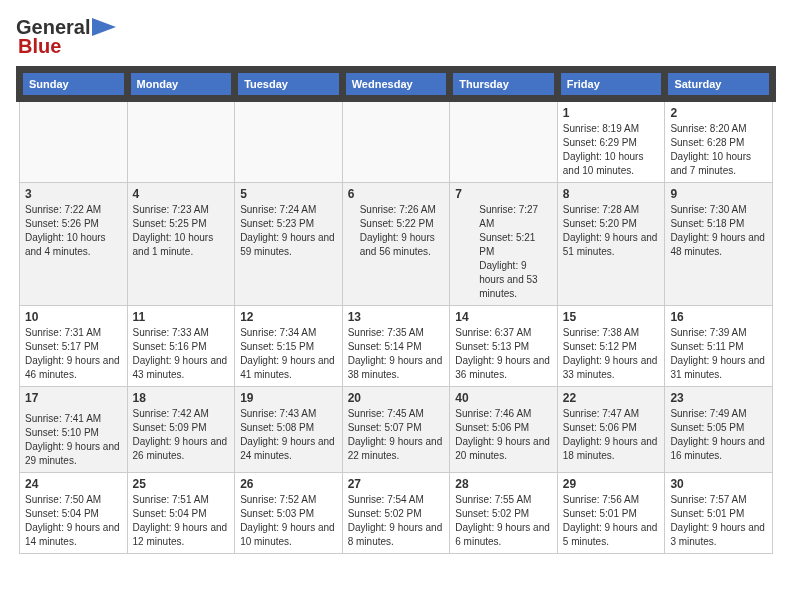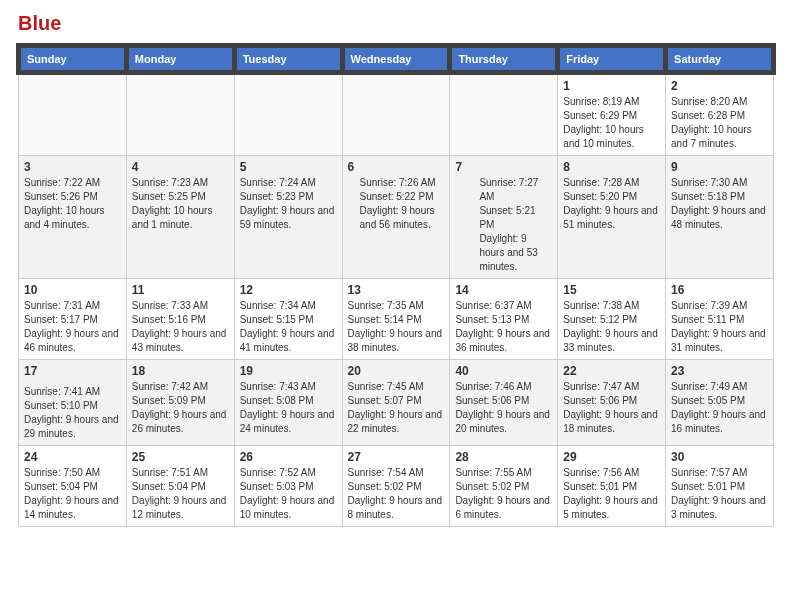--- a/index.html
+++ b/index.html
@@ -37,21 +37,21 @@
       width: 100%;
       border-collapse: collapse;
       font-size: 10.5px;
     }
     .calendar th {
       background-color: #4472C4;
       color: #fff;
       text-align: left;
       padding: 5px 6px;
       font-size: 11px;
-      border: 5px solid #404040;
+      border: 7px solid #404040;
     }
     .calendar td {
       border: 1px solid #ccc;
       vertical-align: top;
       padding: 4px 5px;
       width: calc(100% / 7);
       min-height: 80px;
       color: #333;
       background: #fff;
     }
@@ -71,20 +71,27 @@
     }
     tr:nth-child(even) td { background-color: #f2f2f2; }
     tr:nth-child(even) td.empty { background-color: #ececec; }
     .calendar thead tr th { background: #4472C4; }
   </style>
 </head>
 <body>
 
 <div class="header-area">
   <div class="logo">
+    <div style="display:flex;align-items:center;gap:2px;">
+      <span style="font-size:20px;font-weight:bold;color:#333;">General</span>
+
+      <svg width="24" height="18" viewBox="0 0 24 18" style="margin-top:-2px;">
+        <polygon points="0,0 24,9 0,18" fill="#4472C4"></polygon>
+      </svg>
+    </div>
     <span style="font-size:20px;font-weight:bold;color:#b91c1c;margin-top:-4px;margin-left:2px;">Blue</span>
   </div>
   <div class="title-area">
     <div class="month-title"></div>
     <div class="location"></div>
   </div>
 </div>
 
 <table class="calendar">
   <thead>

